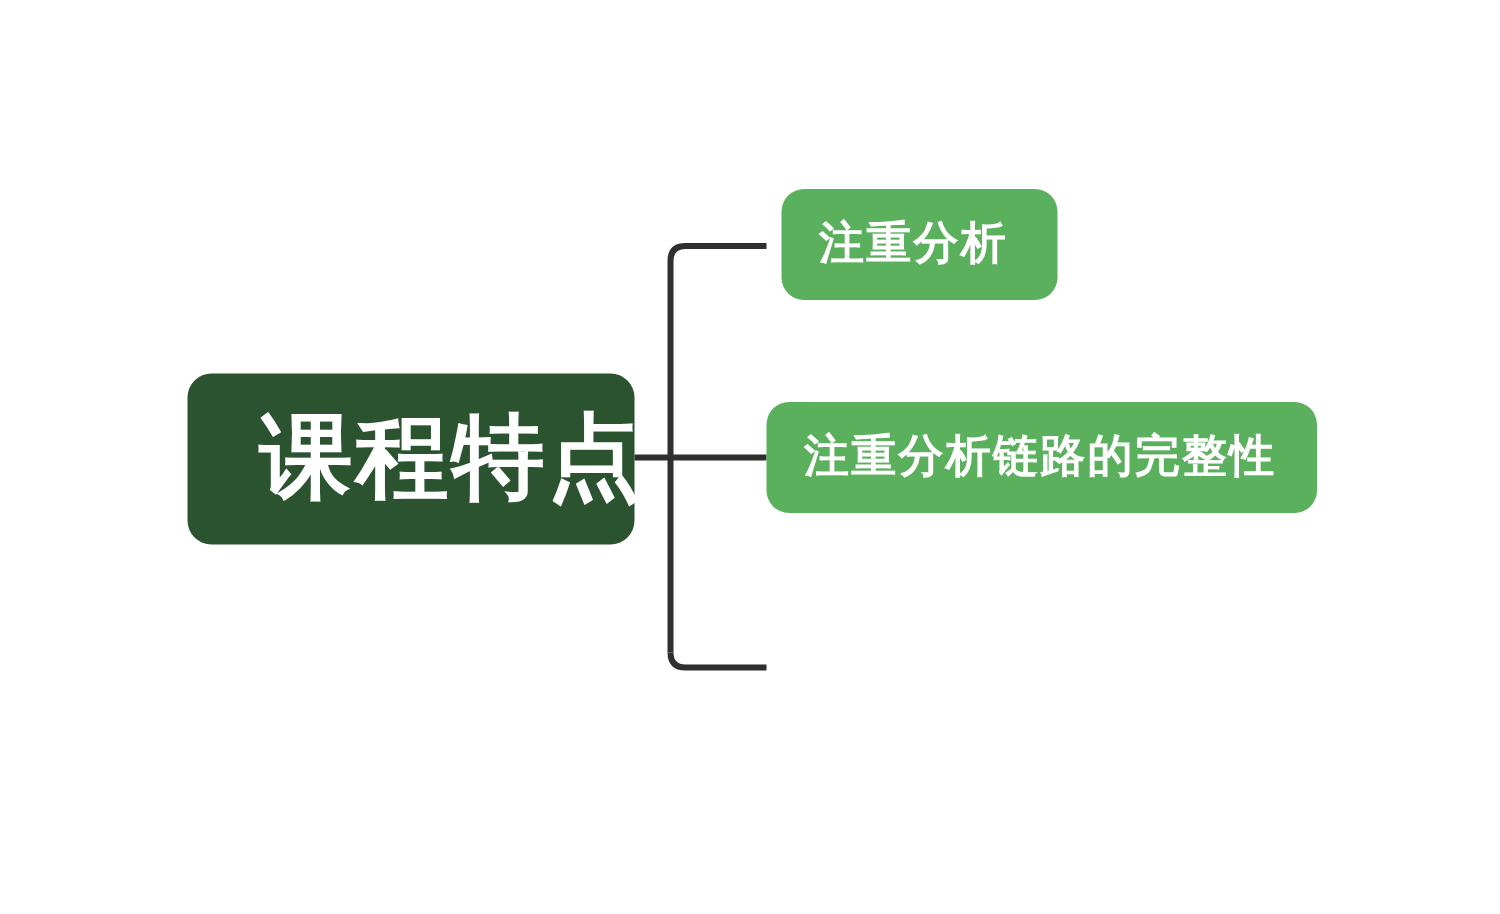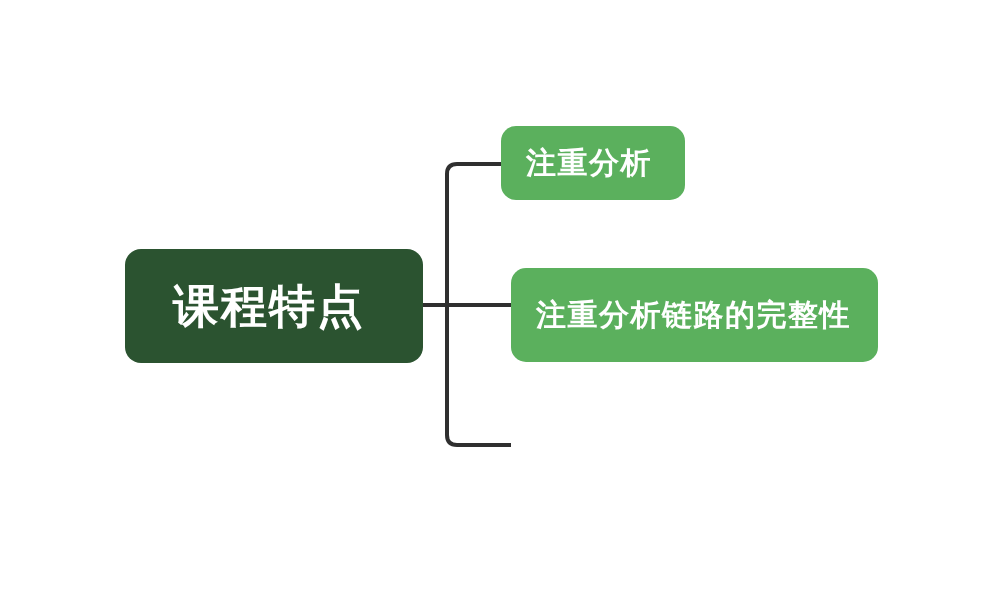--- a/index.html
+++ b/index.html
@@ -52,49 +52,49 @@
     left: 125px;
     top: 249px;
     width: 298px;
     height: 114px;
     background: #2b5330;
     border-radius: 16px;
     justify-content: flex-start;
     padding-left: 48px;
   }
   #root-node .node-label {
-    font-size: 46px;
+    font-size: 62px;
     line-height: 46px;
     letter-spacing: 2px;
   }
 
   
   .child-node {
     background: #5bb05d;
     justify-content: flex-start;
     padding-left: 25px;
   }
   .child-node .node-label {
     font-size: 30px;
     line-height: 30px;
     letter-spacing: 1.5px;
   }
 
   #child-node-1 {
-    left: 501px;
+    left: 521px;
     top: 126px;
     width: 184px;
     height: 74px;
     border-radius: 15px;
   }
   #child-node-2 {
     left: 511px;
     top: 268px;
     width: 367px;
-    height: 94px;
+    height: 74px;
   }
   #child-node-3 {
     left: 511px;
     top: 408px;
     width: 307px;
     height: 74px;
   }
 </style>
 </head>
 <body>

